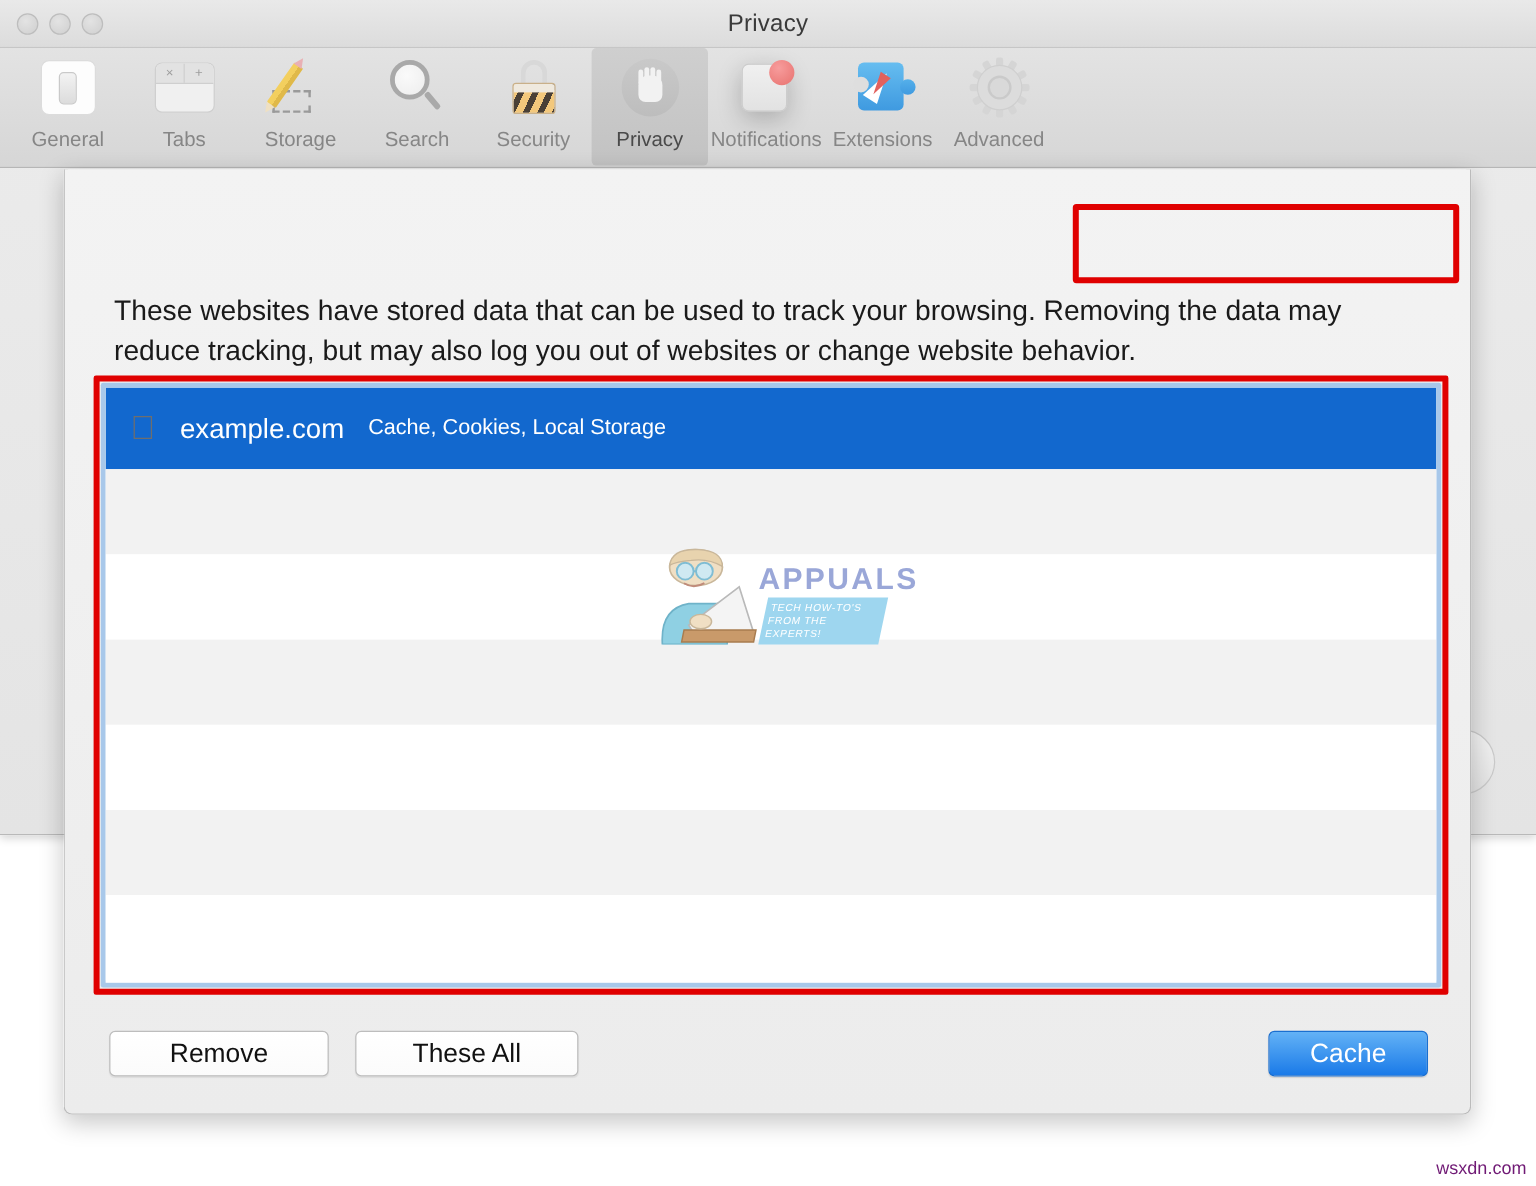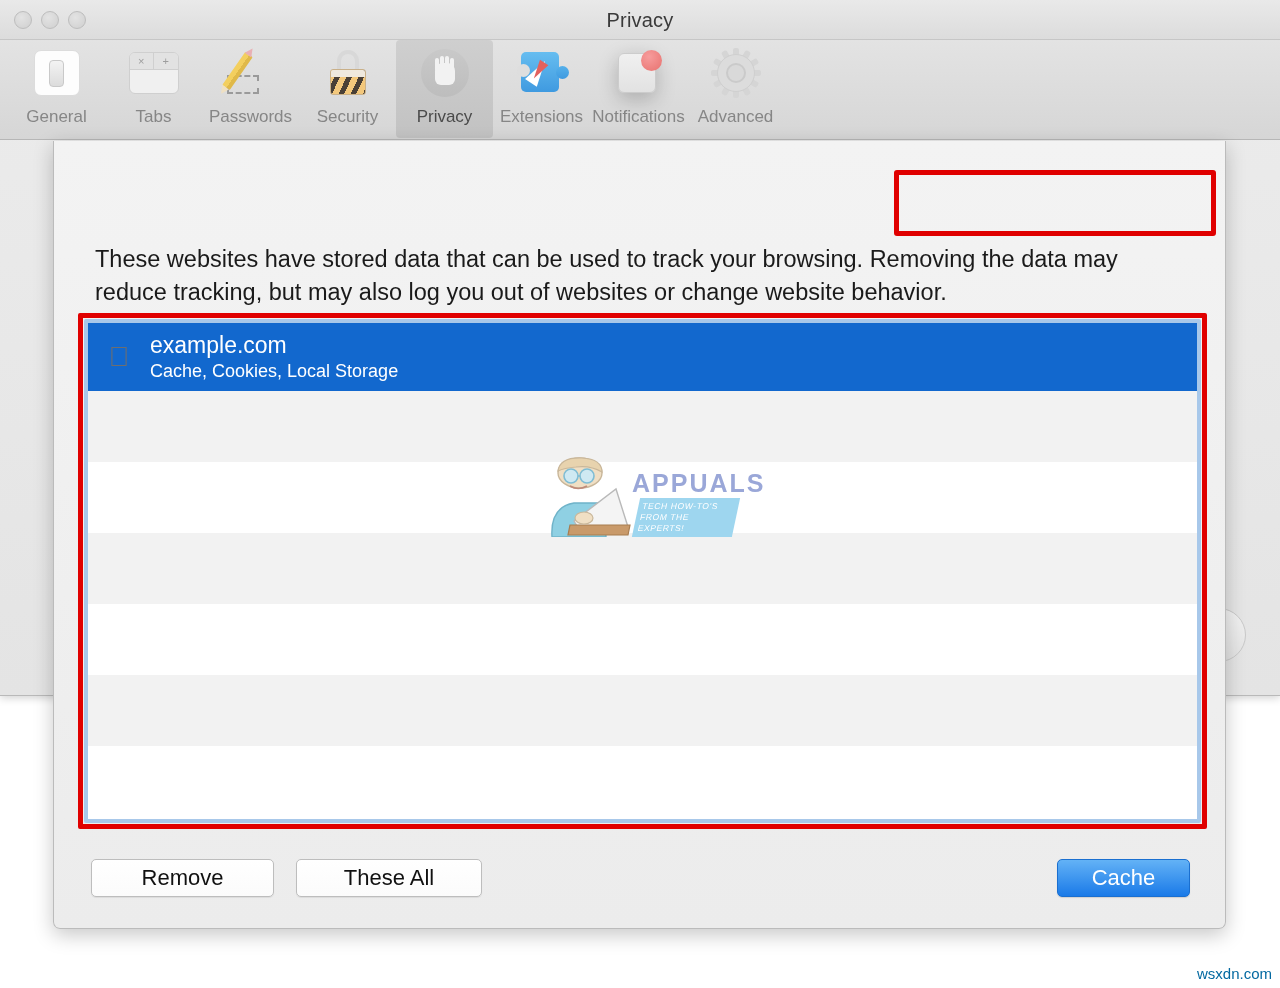--- a/index.html
+++ b/index.html
@@ -406,30 +406,31 @@
   .row-icon {
     width: 62px;
     display: flex; align-items: center; justify-content: center;
     flex: 0 0 auto;
   }
   .apple-glyph {
     font-size: 28px;
     color: #6e6e6e;
     line-height: 1;
   }
-  .row-text { display: flex; flex-direction: column; justify-content: center; }
+  .row-text { display: flex; flex-direction: row; justify-content: center; }
   .row-title {
     font-size: 23px;
     color: #ffffff;
     line-height: 27px;
   }
   .row-sub {
     font-size: 18px;
     color: #ffffff;
     line-height: 24px;
+    margin-left: 20px;
   }
 
   
   .watermark {
     position: absolute;
     left: 540px;
     top: 455px;
     width: 200px;
     height: 82px;
     pointer-events: none;
@@ -485,21 +486,21 @@
     border: 1px solid #1a6fd0;
     color: #ffffff;
     box-shadow: 0 1px 1px rgba(0,0,0,0.12);
   }
 
   .corner-watermark {
     position: absolute;
     right: 8px;
     bottom: 6px;
     font-size: 15px;
-    color: #0369a1;
+    color: #701a75;
   }
 </style>
 </head>
 <body>
 
 <div id="canvas">
 
   <div class="prefs-window">
 
     <div class="titlebar">
@@ -534,24 +535,33 @@
         <div class="tb-label">Tabs</div>
       </div>
 
       <div class="tb-item">
         <div class="tb-icon">
           <div class="ico-autofill">
             <div class="box"></div>
             <div class="pencil"></div>
           </div>
         </div>
-        <div class="tb-label">Passwords</div>
-      </div>
-
-
+        <div class="tb-label">Storage</div>
+      </div>
+
+
+      <div class="tb-item">
+        <div class="tb-icon">
+          <div class="ico-search">
+            <div class="lens"></div>
+            <div class="handle"></div>
+          </div>
+        </div>
+        <div class="tb-label">Search</div>
+      </div>
 
       <div class="tb-item">
         <div class="tb-icon">
           <div class="ico-lock">
             <div class="shackle"></div>
             <div class="body"></div>
           </div>
         </div>
         <div class="tb-label">Security</div>
       </div>
@@ -565,39 +575,39 @@
             <div class="f" style="left:19px; top:7px;"></div>
             <div class="f" style="left:24px; top:7px;"></div>
             <div class="f" style="left:29px;"></div>
           </div>
         </div>
         <div class="tb-label">Privacy</div>
       </div>
 
       <div class="tb-item">
         <div class="tb-icon">
+          <div class="ico-notif">
+            <div class="sheet"></div>
+            <div class="badge"></div>
+          </div>
+        </div>
+        <div class="tb-label">Notifications</div>
+      </div>
+
+      <div class="tb-item">
+        <div class="tb-icon">
           <div class="ico-ext">
             <div class="puzzle"></div>
             <div class="notch" style="left:-2px; top:14px;"></div>
             <div class="knob" style="left:37px; top:16px;"></div>
             <div class="needle"></div>
             <div class="needle2"></div>
           </div>
         </div>
         <div class="tb-label">Extensions</div>
-      </div>
-
-      <div class="tb-item">
-        <div class="tb-icon">
-          <div class="ico-notif">
-            <div class="sheet"></div>
-            <div class="badge"></div>
-          </div>
-        </div>
-        <div class="tb-label">Notifications</div>
       </div>
 
       <div class="tb-item">
         <div class="tb-icon">
           <div class="ico-gear">
             <div class="tooth" style="transform:rotate(0deg);"></div>
             <div class="tooth" style="transform:rotate(30deg);"></div>
             <div class="tooth" style="transform:rotate(60deg);"></div>
             <div class="tooth" style="transform:rotate(90deg);"></div>
             <div class="tooth" style="transform:rotate(120deg);"></div>

